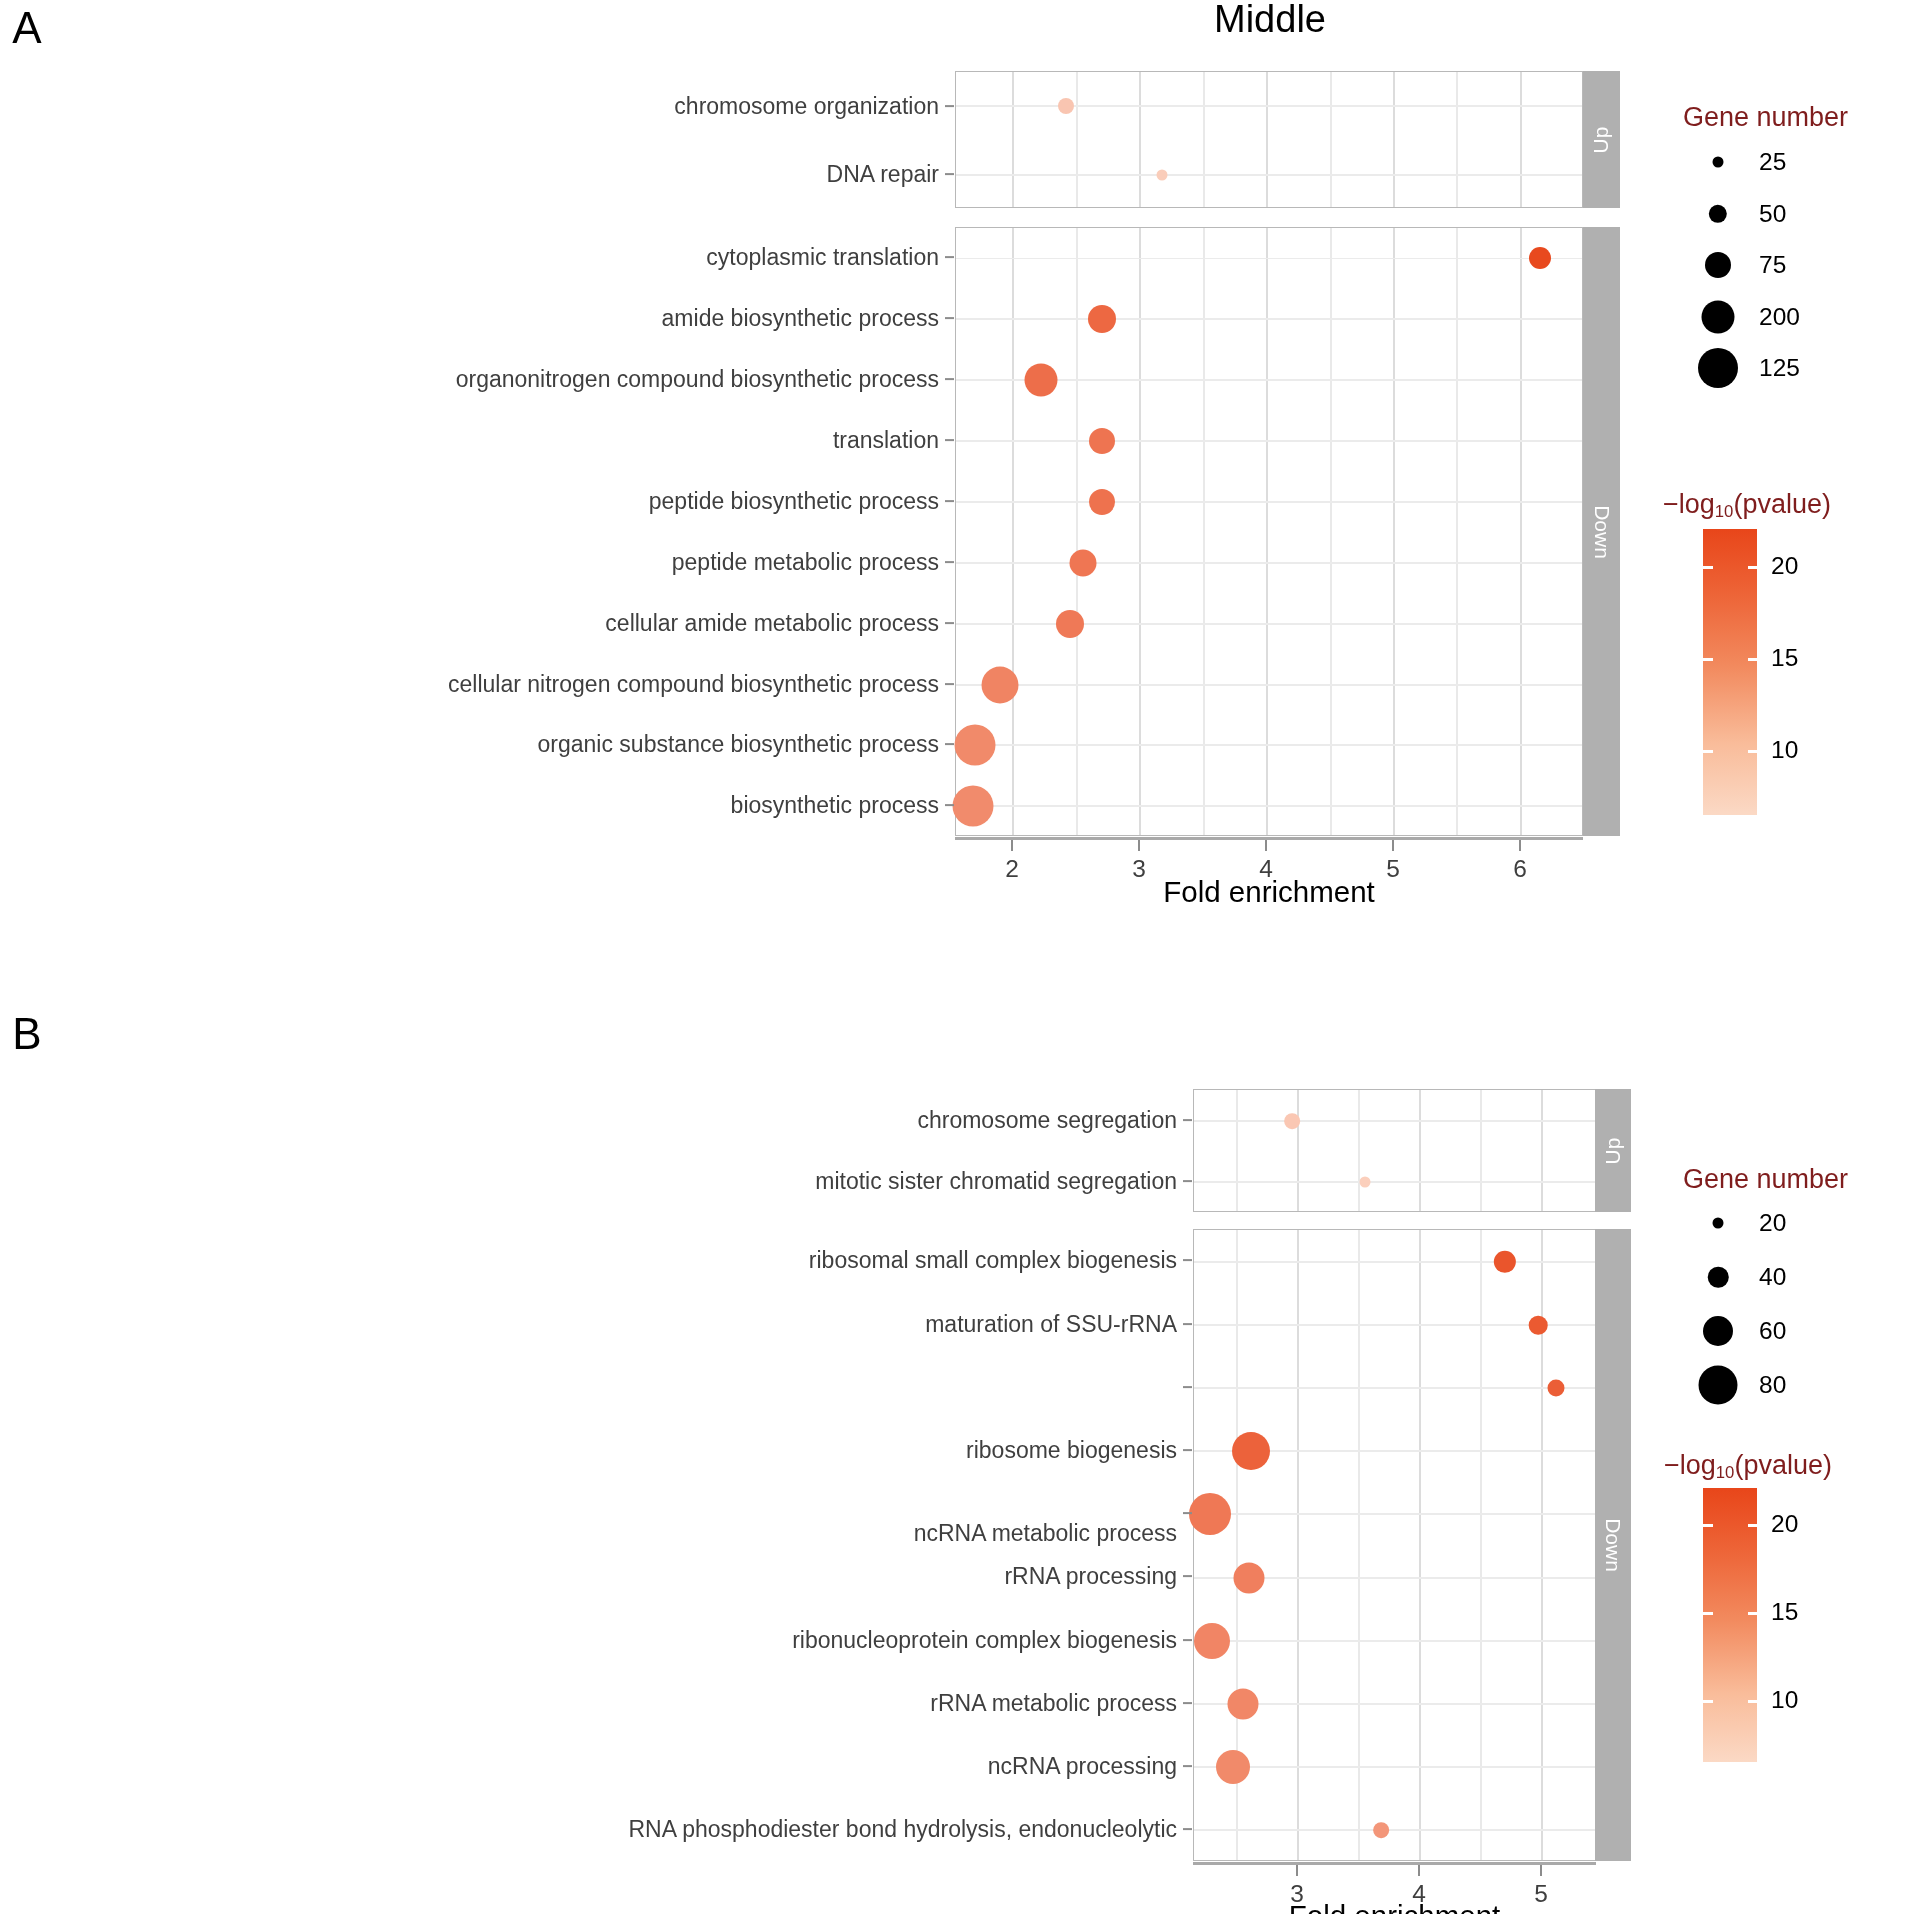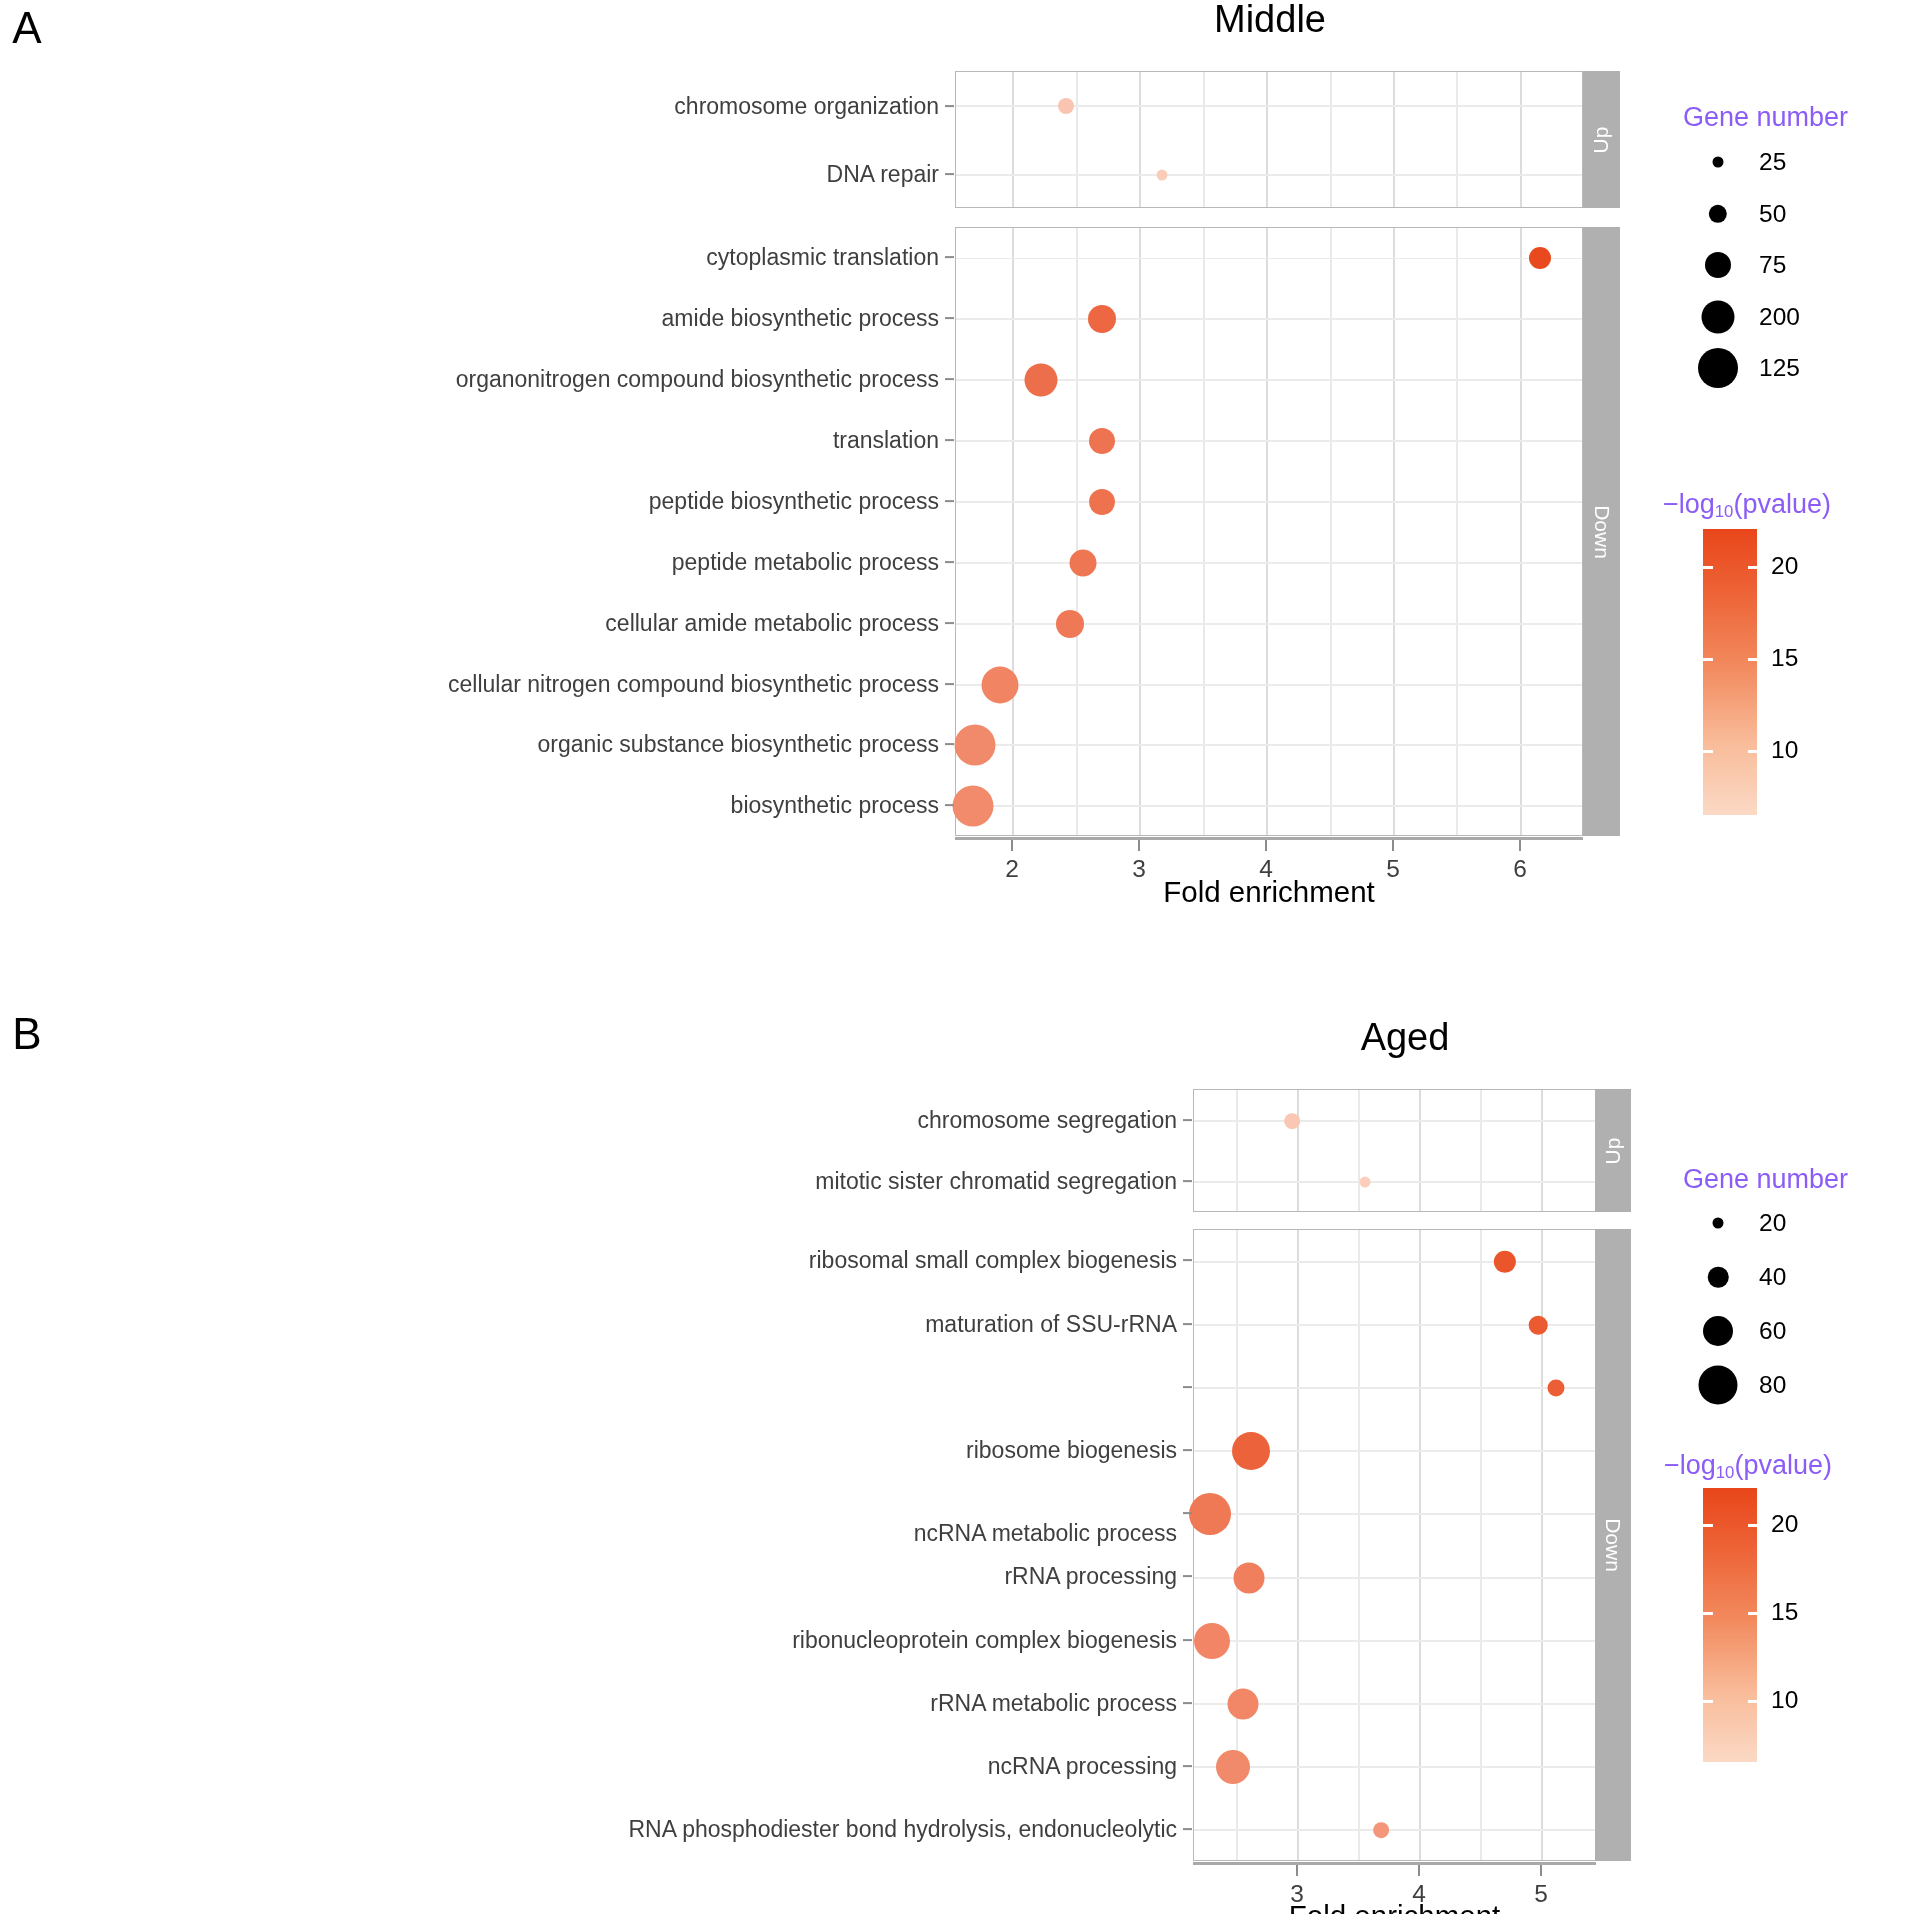--- a/index.html
+++ b/index.html
@@ -24,21 +24,21 @@
   
   .ylab{position:absolute;font-size:23px;color:#3f3f3f;text-align:right;white-space:nowrap;
         transform:translateY(-50%);line-height:1;}
   .ytick{position:absolute;width:8.6px;height:1.8px;background:#8c8c8c;transform:translateY(-50%);}
   .axisline{position:absolute;height:3.1px;background:#a9a9a9;}
   .xtick{position:absolute;width:1.8px;height:11px;background:#8c8c8c;}
   .xticklab{position:absolute;font-size:24.5px;color:#3f3f3f;transform:translateX(-50%);line-height:1;}
   .xaxistitle{position:absolute;font-size:29.5px;color:#000;text-align:center;line-height:1;}
 
   
-  .legend-title{position:absolute;font-size:27px;color:#8b5cf6;white-space:nowrap;line-height:1;}
+  .legend-title{position:absolute;font-size:27px;color:#7f1d1d;white-space:nowrap;line-height:1;}
   .legend-dot{position:absolute;background:#000000;border-radius:50%;transform:translate(-50%,-50%);}
   .legend-dot-lab{position:absolute;font-size:24.5px;color:#000000;transform:translateY(-50%);line-height:1;}
   .cbar{position:absolute;}
   .cbar-tick{position:absolute;height:2.5px;width:9.8px;background:#ffffff;}
   .cbar-lab{position:absolute;font-size:24.5px;color:#000;transform:translateY(-50%);line-height:1;}
   .sub{font-size:0.62em;vertical-align:-0.25em;}
 </style>
 </head>
 <body>
 
@@ -158,21 +158,20 @@
     <div class="cbar-tick" style="left: 1703px; top: 658px;"></div>
     <div class="cbar-tick" style="left: 1748px; top: 658px;"></div>
     <div class="cbar-lab" style="left: 1771px; top: 658px;">15</div>
     <div class="cbar-tick" style="left: 1703px; top: 566px;"></div>
     <div class="cbar-tick" style="left: 1748px; top: 566px;"></div>
     <div class="cbar-lab" style="left: 1771px; top: 566px;">20</div>
   </div>
 
 <div class="panel" style="top:957px;height:957px;">
   <div class="panel-letter" style="left:12.3px;top:55px;">B</div>
-  <div class="panel-title" style="left:1190px;top:61px;width:430px;">Aged</div>
 
   <div class="facet" id="bUp" style="left:1193px;top:132px;width:403px;height:123px;">
       <div class="gridv" style="left: 42px;"></div>
       <div class="gridv major" style="left: 103px;"></div>
       <div class="gridv" style="left: 164px;"></div>
       <div class="gridv major" style="left: 225px;"></div>
       <div class="gridv" style="left: 286px;"></div>
       <div class="gridv major" style="left: 347px;"></div>
       <div class="gridh" style="top: 30px;"></div>
       <div class="bubble" style="left: 98px; top: 31px; width: 15.7px; height: 15.7px; background: rgb(250, 199, 179);"></div>

